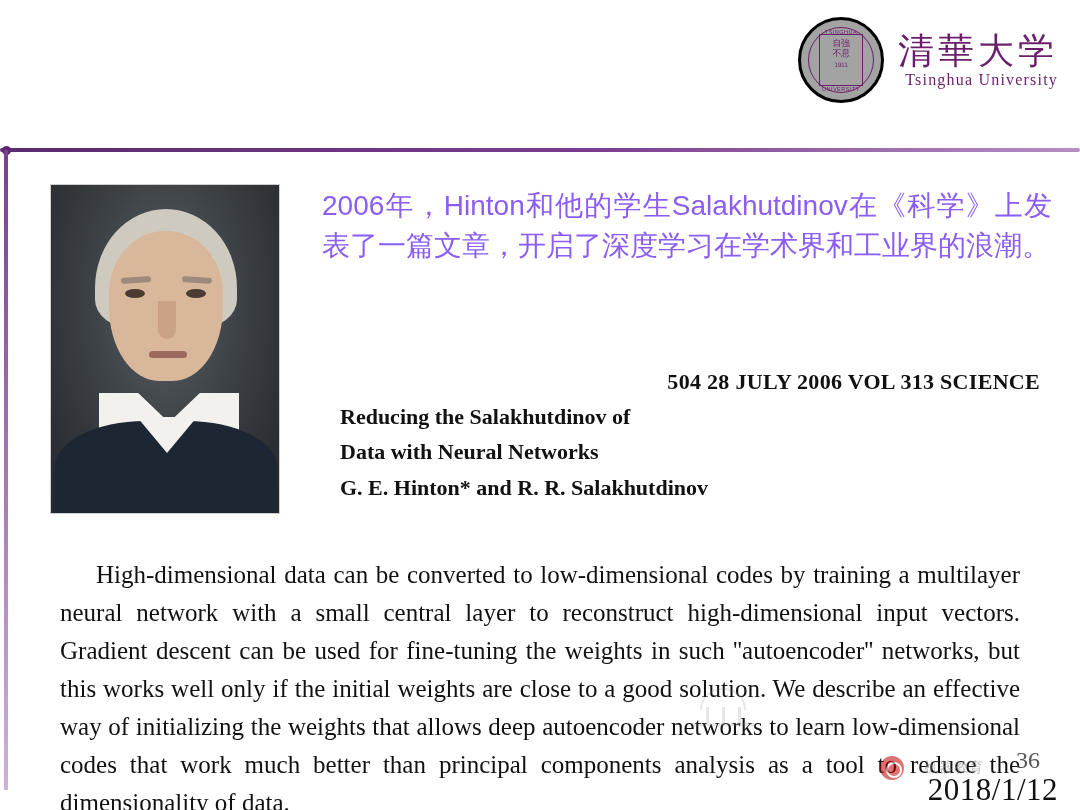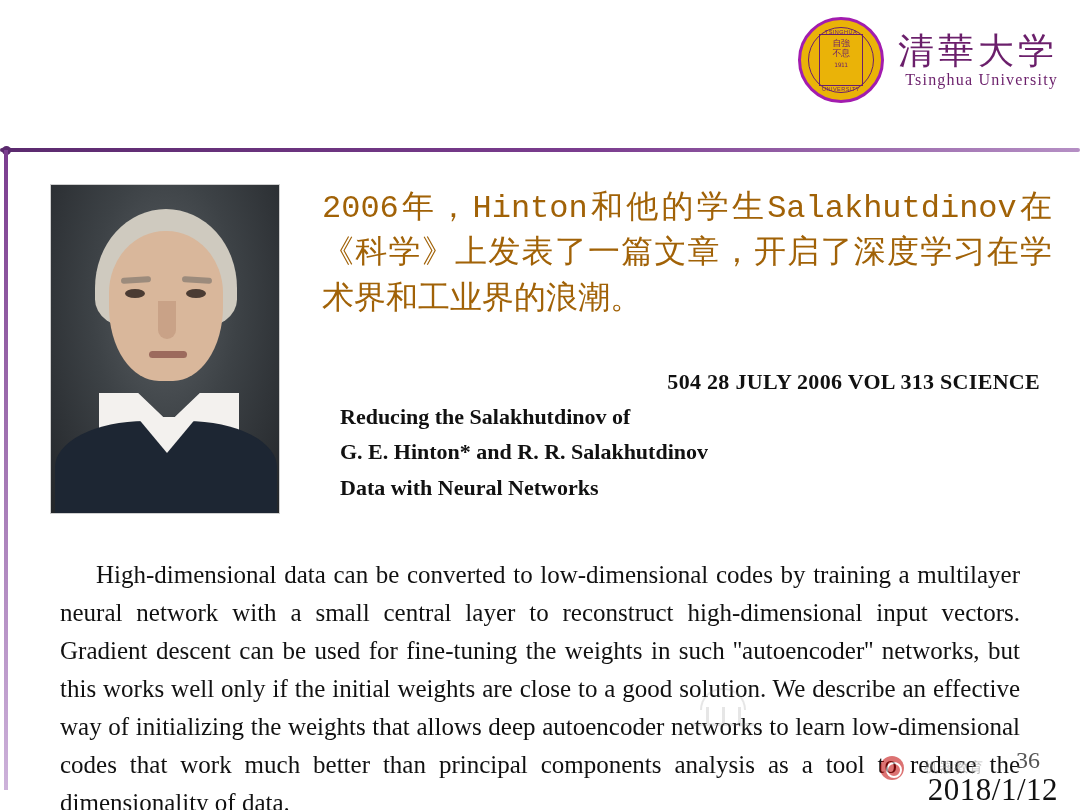--- a/index.html
+++ b/index.html
@@ -32,24 +32,24 @@
     right: 22px; top: 10px;
     width: 280px; height: 100px;
     display: flex;
     align-items: center;
     justify-content: flex-end;
     gap: 14px;
   }
   .logo-seal {
     width: 86px; height: 86px;
     border-radius: 50%;
-    border: 3px solid #a21caf;
+    border: 3px solid #000000;
     position: relative;
     flex: 0 0 auto;
-    background: #eab308;
+    background: #a3a3a3;
   }
   .logo-seal:after {
     content: "";
     position: absolute;
     left: 7px; top: 7px; right: 7px; bottom: 7px;
     border-radius: 50%;
     border: 1px solid #6b1f6b;
   }
   .logo-seal .seal-inner {
     position: absolute;
@@ -183,24 +183,24 @@
     position: absolute; left: 86px; top: 232px;
     width: 60px; height: 36px;
     background: #f3f1ee;
     clip-path: polygon(0% 0%, 100% 0%, 50% 100%);
   }
 
   .lead-text {
     position: absolute;
     left: 322px; top: 186px;
     width: 730px;
-    font-family: Liberation Mono, monospace;
-    font-size: 32px;
+    font-family: Liberation Sans, sans-serif;
+    font-size: 28px;
     line-height: 1.42;
-    color: #a16207;
+    color: #8b5cf6;
     text-align: justify;
   }
 
   .cite-block {
     position: absolute;
     left: 340px; top: 364px;
     width: 700px;
     font-family: "Liberation Serif", serif;
     font-weight: bold;
     font-size: 22px;
@@ -322,22 +322,22 @@
   <div class="collar"></div>
   <div class="sweater"></div>
   <div class="sweater-v"></div>
 </div>
 
 <div class="lead-text">2006年，Hinton和他的学生Salakhutdinov在《科学》上发表了一篇文章，开启了深度学习在学术界和工业界的浪潮。</div>
 
 <div class="cite-block">
   <div class="cite-head">504    28 JULY 2006 VOL 313 SCIENCE</div>
   <div>Reducing the Salakhutdinov of</div>
+  <div>Data with Neural Networks</div>
   <div>G. E. Hinton*  and R. R. Salakhutdinov</div>
-  <div>Data with Neural Networks</div>
 </div>
 
 <div class="abstract">High-dimensional data can be converted to low-dimensional codes by training a multilayer neural network with a small central layer to reconstruct high-dimensional input vectors. Gradient descent can be used for fine-tuning the weights in such ''autoencoder'' networks, but this works well only if the initial weights are close to a good solution. We describe an effective way of initializing the weights that allows deep autoencoder networks to learn low-dimensional codes that work much better than principal components analysis as a tool to reduce the dimensionality of data.</div>
 
 <div class="ghost-logo">
   <div class="dome"></div>
   <div class="col1"></div>
   <div class="col2"></div>
   <div class="col3"></div>
   <div class="base"></div>

